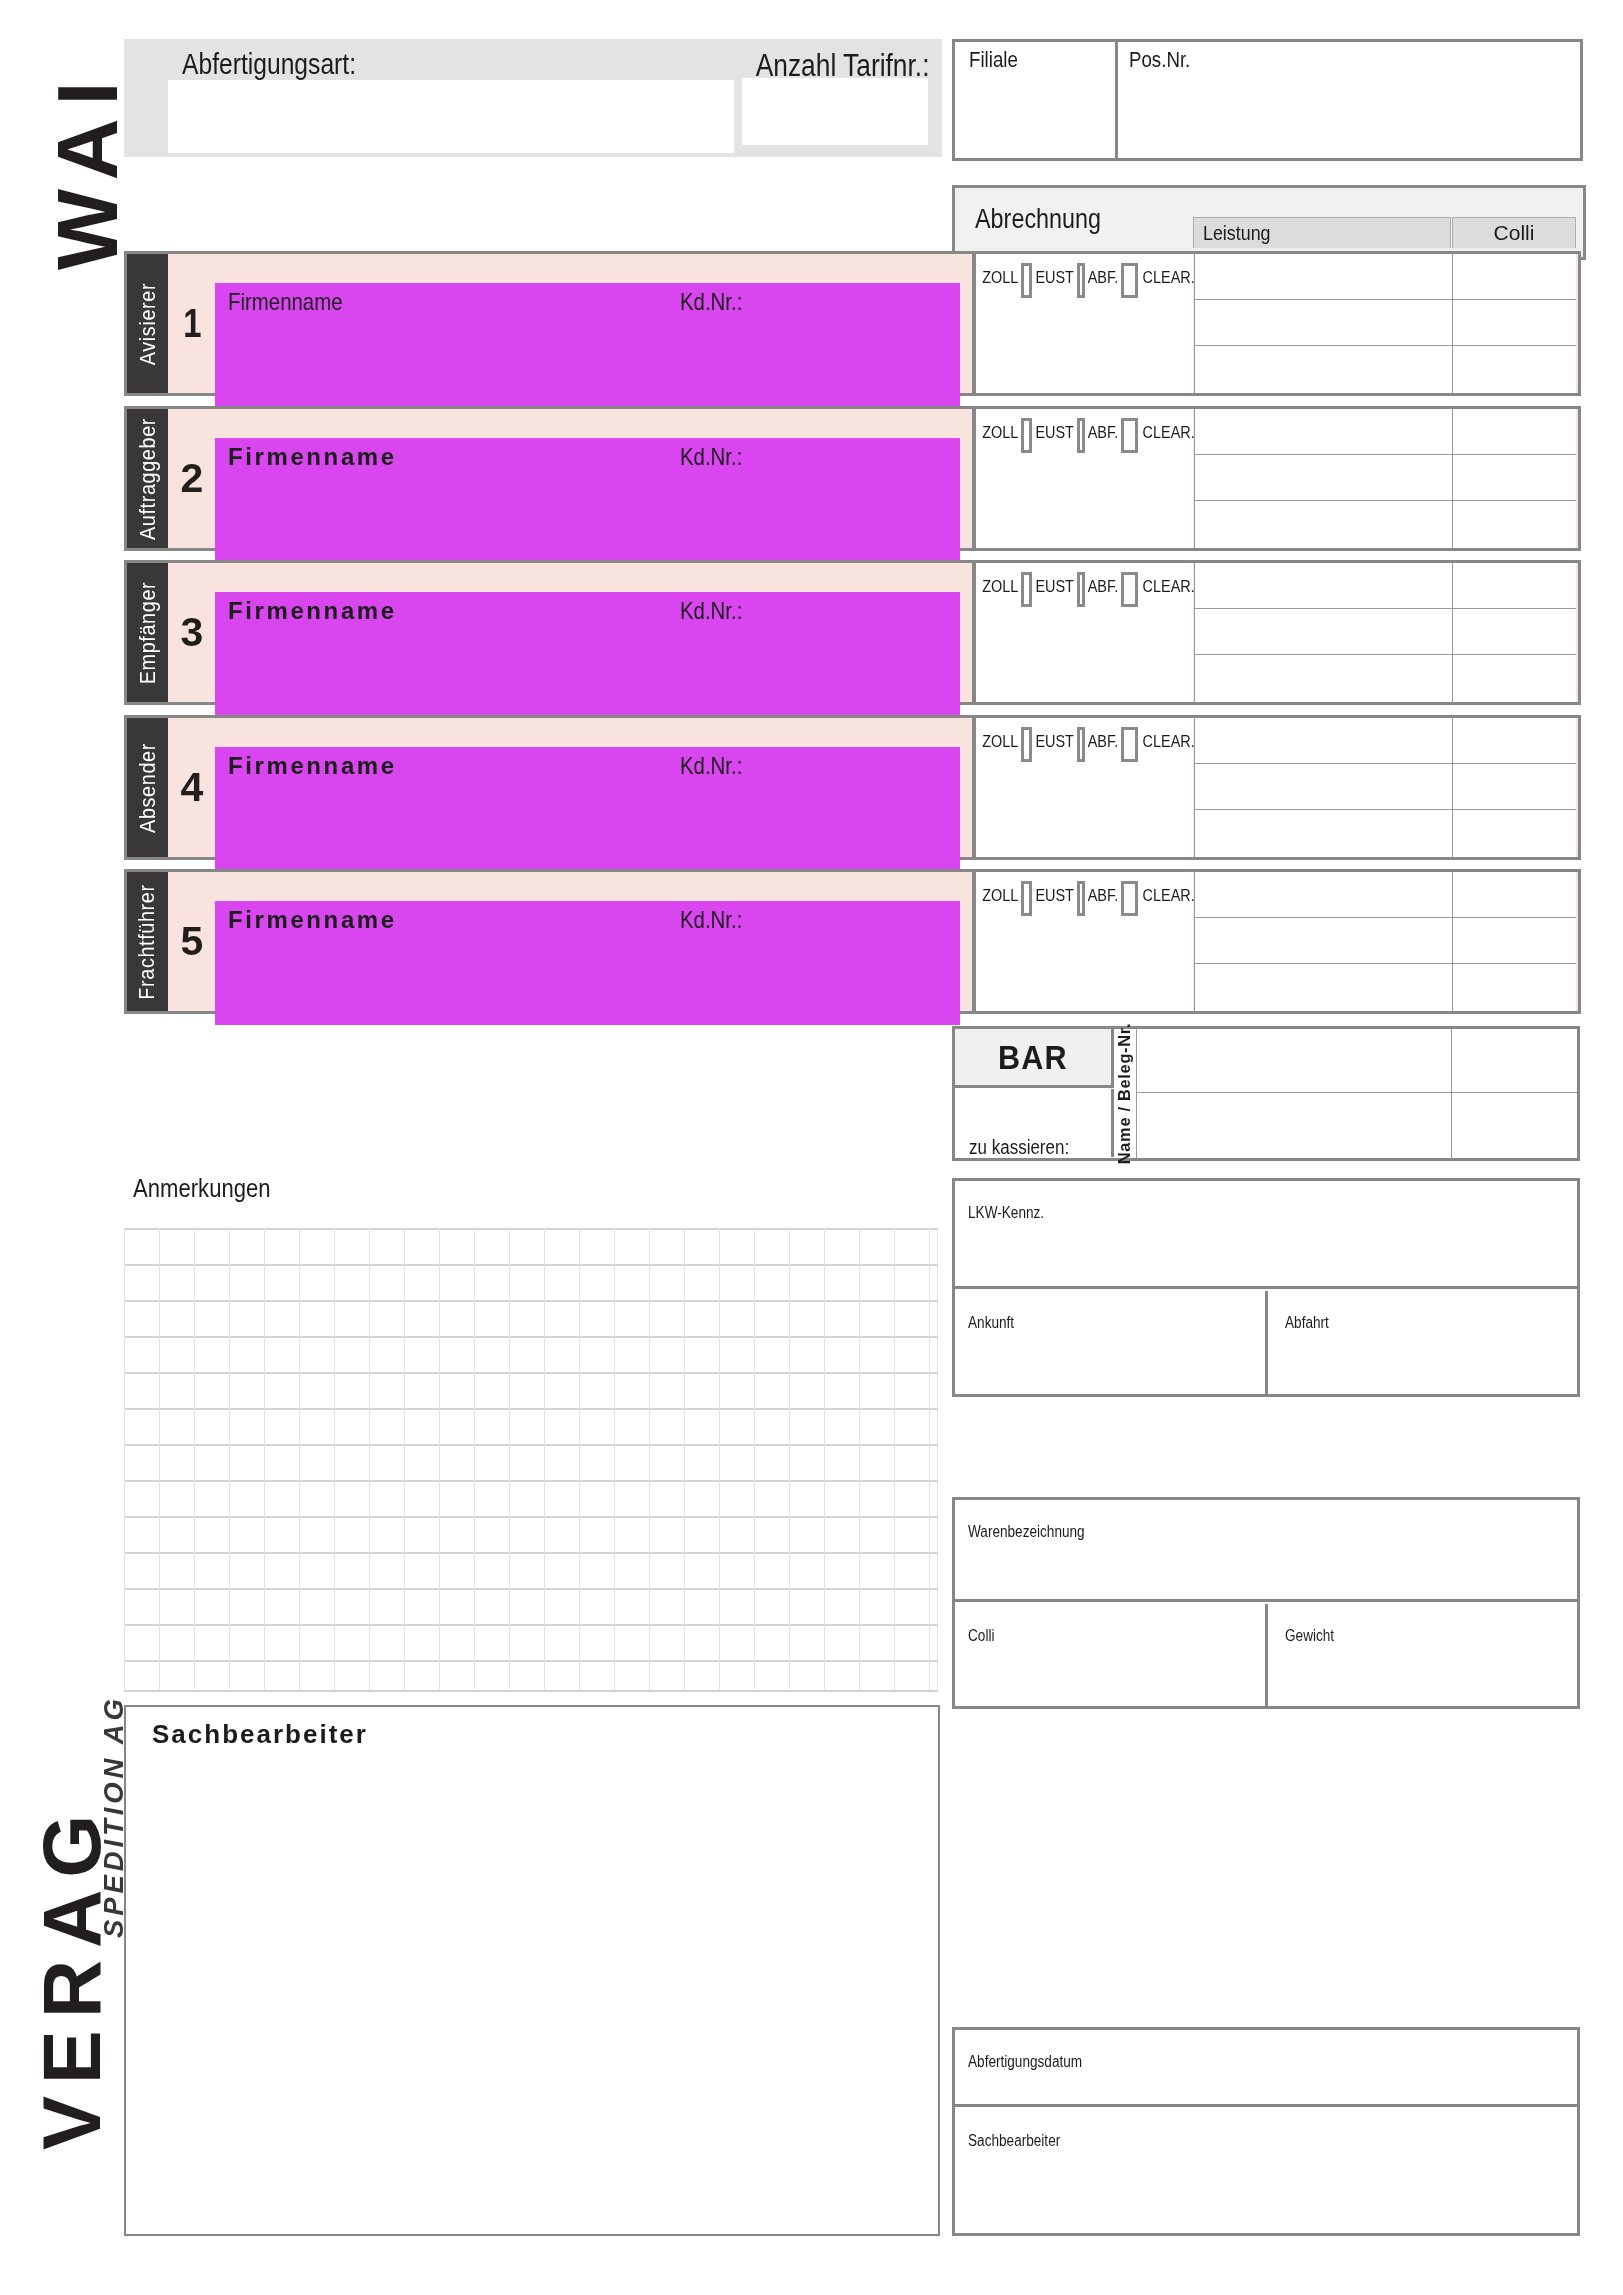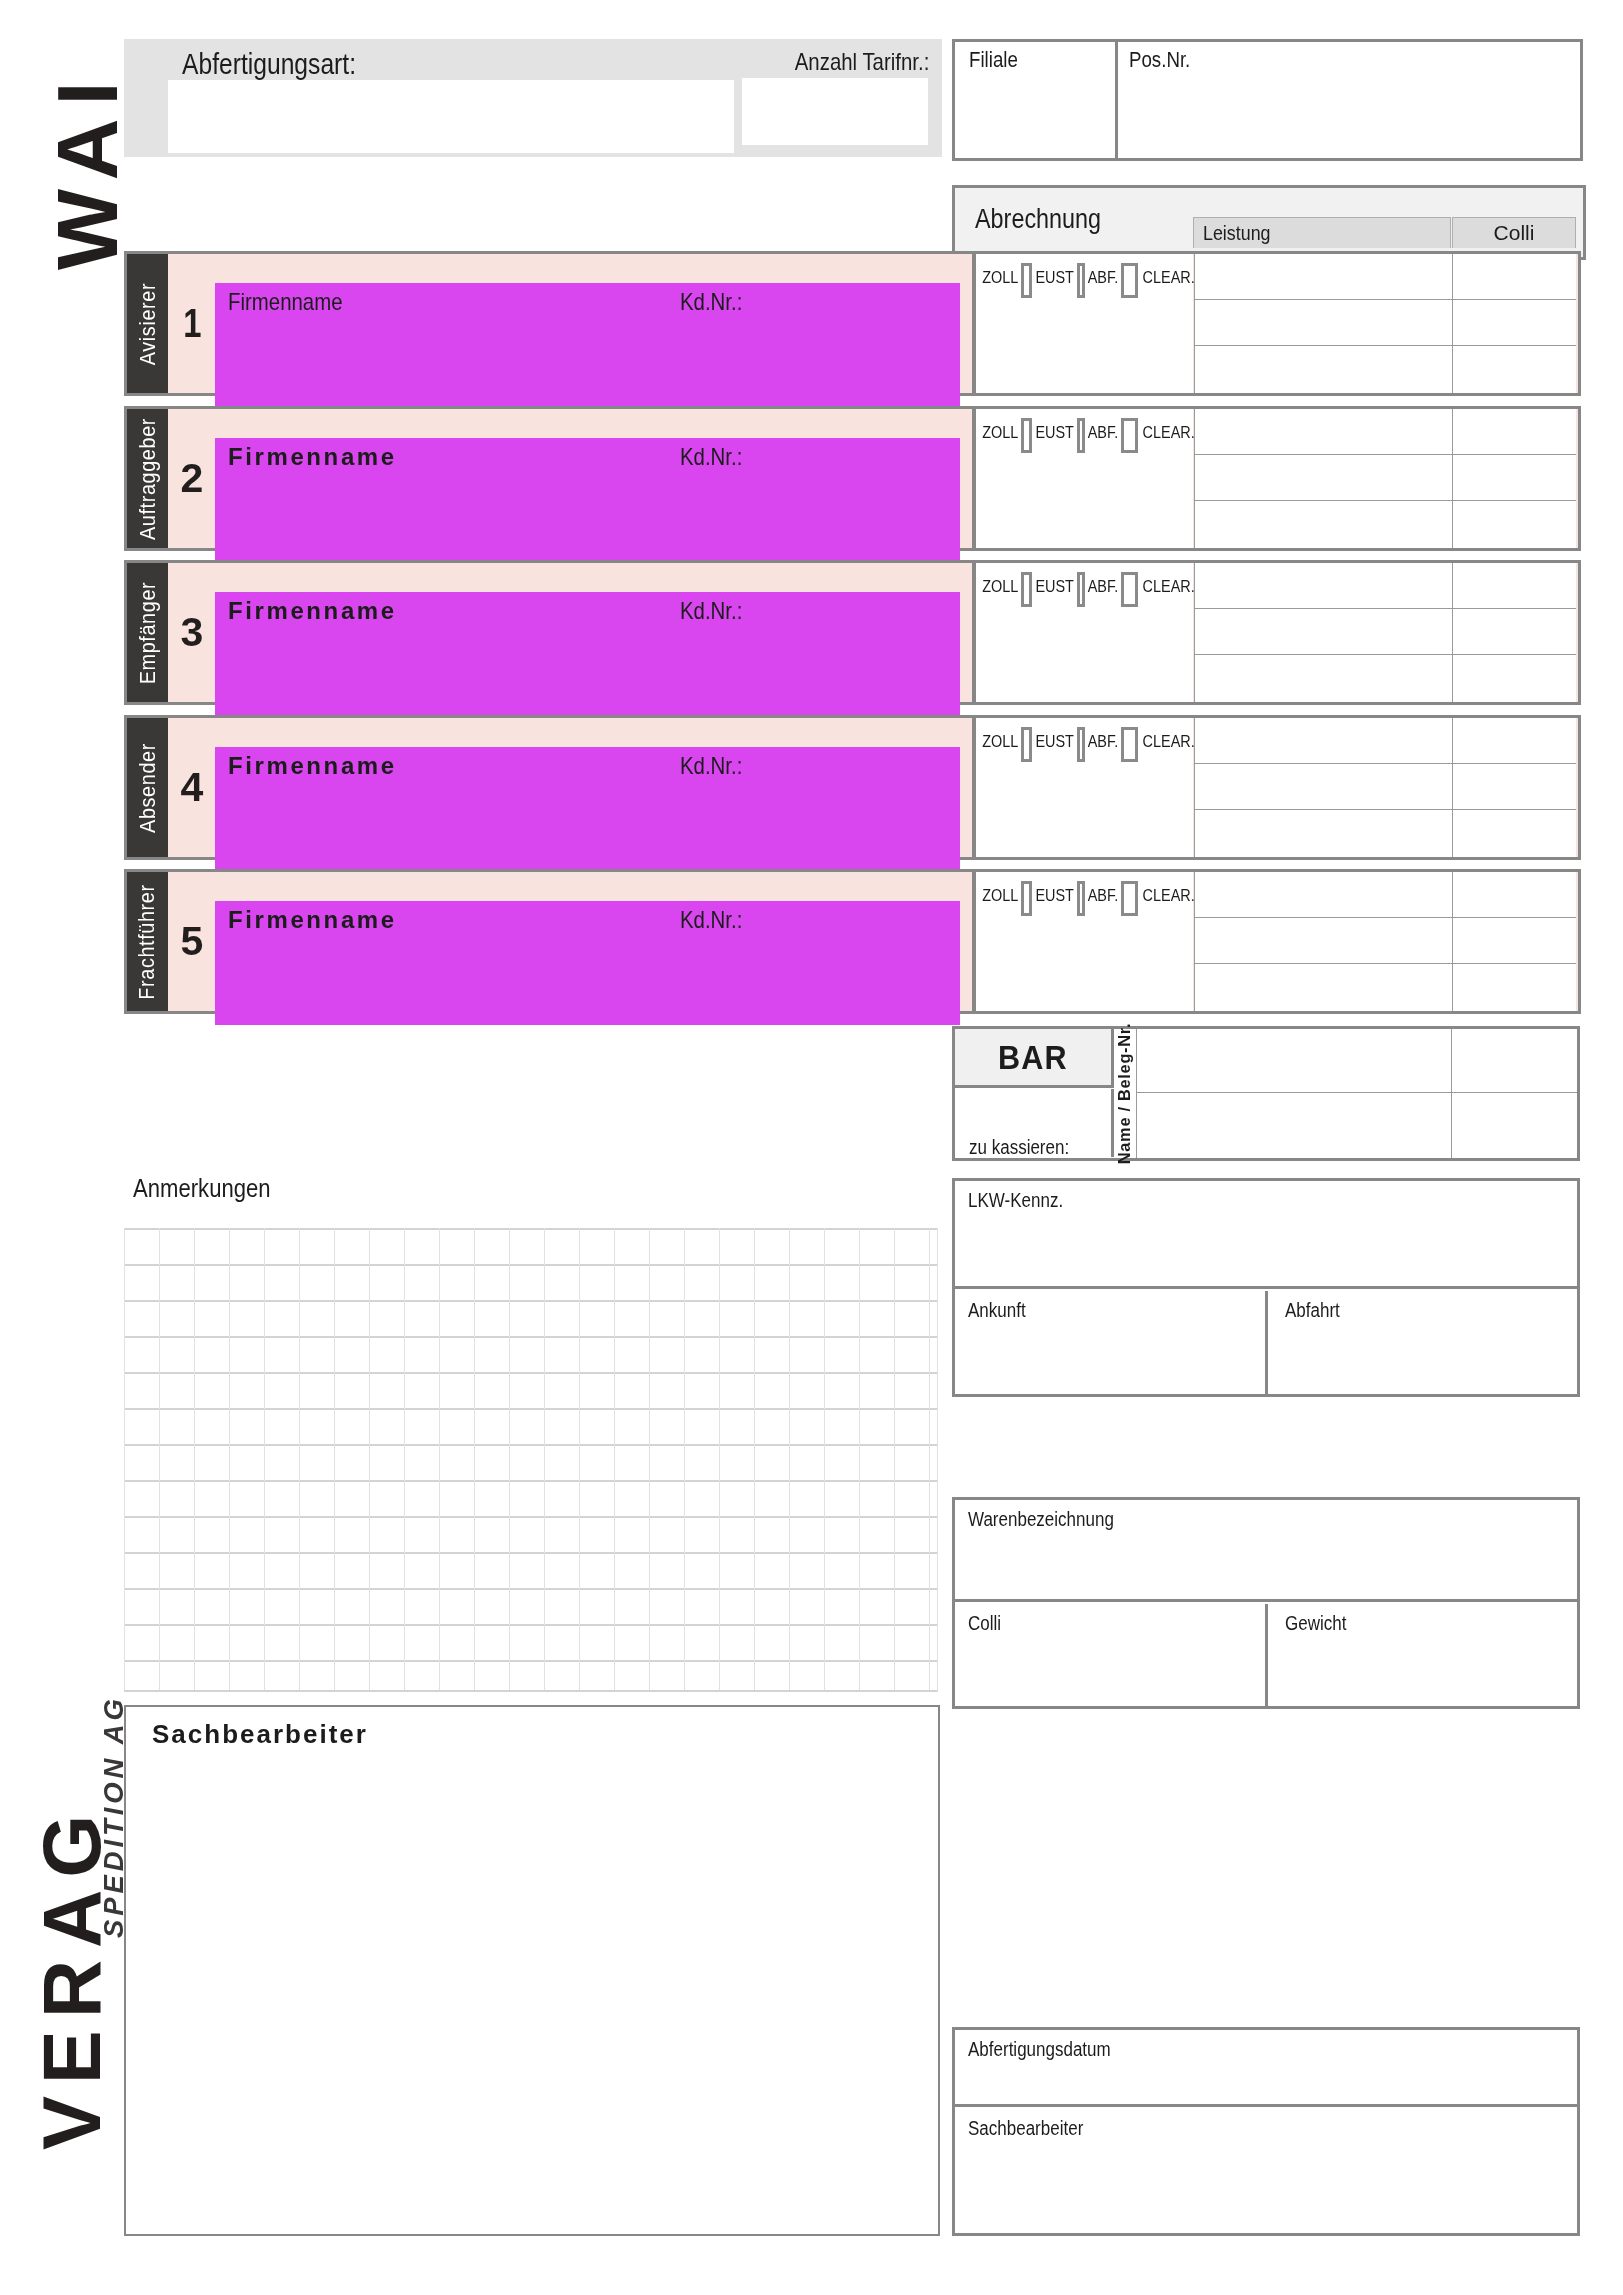--- a/index.html
+++ b/index.html
@@ -7,21 +7,21 @@
   #page{position:absolute;left:0;top:0;width:1623px;height:2295px;background:#fff;overflow:hidden;}
   .abs{position:absolute;}
   .cond{display:inline-block;transform:scaleX(.85);transform-origin:0 50%;white-space:nowrap;}
   .condr{display:inline-block;transform:scaleX(.85);transform-origin:100% 50%;white-space:nowrap;}
   .wide{letter-spacing:2.6px;font-weight:600;}
   .vtext{position:absolute;transform-origin:0 0;transform:rotate(-90deg);white-space:nowrap;}
 
   
   .top-panel{left:124px;top:39px;width:818px;height:118px;background:#e3e3e3;}
   .top-label{position:absolute;left:58px;top:9.2px;font-size:29px;}
-  .top-label2{position:absolute;right:13px;top:9.2px;font-size:24px;}
+  .top-label2{position:absolute;right:13px;top:9.2px;font-size:31px;}
   .inp{position:absolute;background:#fff;}
   .filiale-box{left:952px;top:39px;width:625px;height:116px;border:3.9px solid #878787;background:#fff;}
   .filiale-cell{position:absolute;left:0;top:0;width:160px;height:100%;border-right:3.3px solid #878787;}
   .box-lbl{position:absolute;left:14.4px;top:5.2px;font-size:22px;}
 
   
   .wai{left:38px;top:270px;font-size:86px;font-weight:900;letter-spacing:13px;color:#221e1e;}
   .verag{left:26px;top:2150px;font-size:81px;font-weight:900;letter-spacing:11.8px;color:#221e1e;}
   .sped{left:98px;top:1938px;font-size:27.5px;font-weight:700;font-style:italic;letter-spacing:3.9px;color:#3a3737;}
 
@@ -66,21 +66,21 @@
     background-image:linear-gradient(to right,#e1e1e1 1.3px,transparent 1.3px),linear-gradient(to bottom,#d3d3d3 2px,transparent 2px);
     background-size:35px 100%,100% 36px;
     border-right:1.3px solid #e1e1e1;border-bottom:2px solid #d3d3d3;}
 
   
   .grp{left:952px;width:628px;border:3.9px solid #878787;background:#fff;box-sizing:border-box;}
   .grp-top{position:absolute;left:0;top:0;width:100%;border-bottom:3.9px solid #878787;box-sizing:border-box;}
   .grp-bottom{position:absolute;left:0;bottom:0;width:100%;}
   .half-l{position:absolute;left:0;top:0;width:313px;height:100%;border-right:3.9px solid #878787;box-sizing:border-box;}
   .half-r{position:absolute;left:317px;top:0;right:0;height:100%;}
-  .glbl{position:absolute;left:13px;top:8px;font-size:20px;}
+  .glbl{position:absolute;left:13px;top:23px;font-size:16px;}
 
   
   .zoll-box{left:124px;top:1705px;width:816px;height:531px;border:2.6px solid #878787;background:#fff;box-sizing:border-box;}
   .zoll-lbl{position:absolute;left:26px;top:11.8px;font-size:26px;letter-spacing:2px;font-weight:600;}
 </style>
 </head>
 <body>
 
 <div id="page">
 

